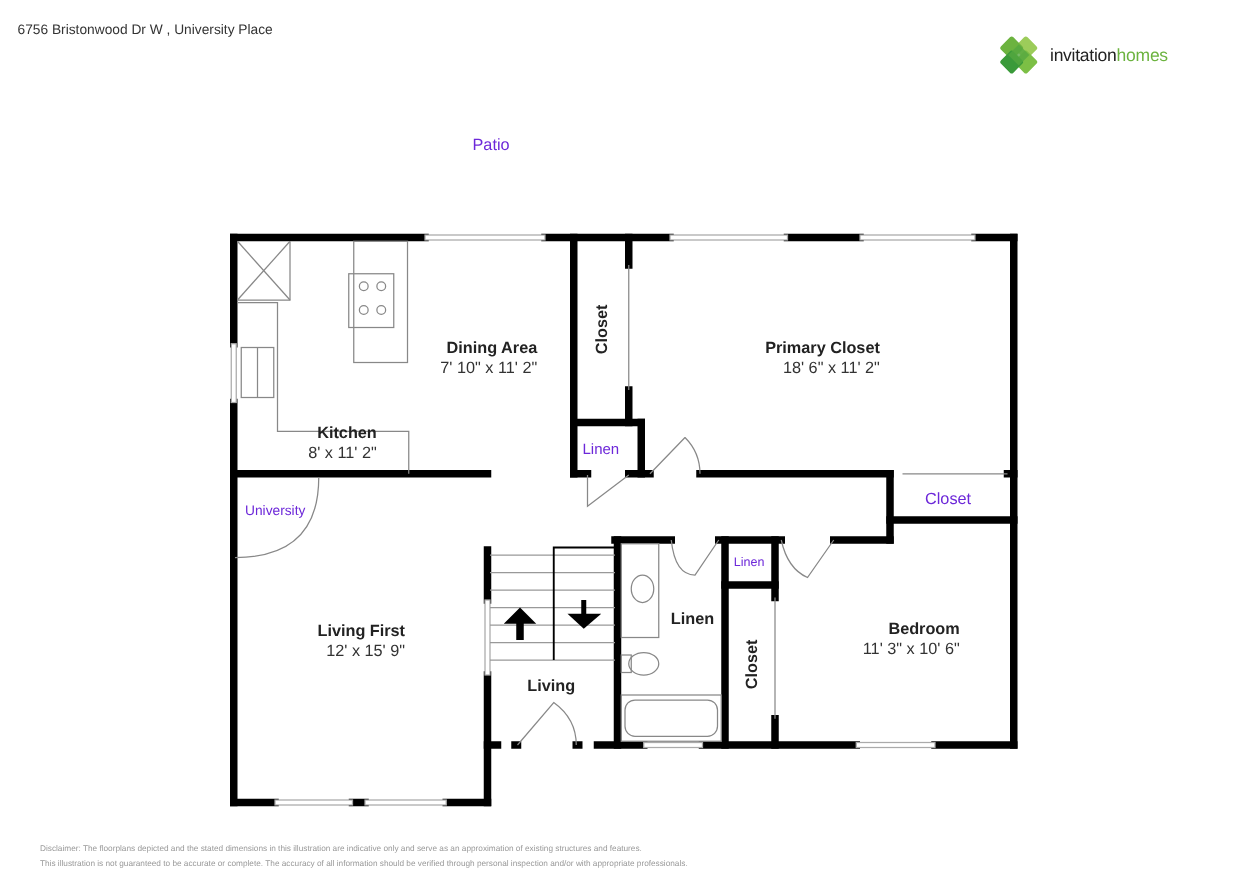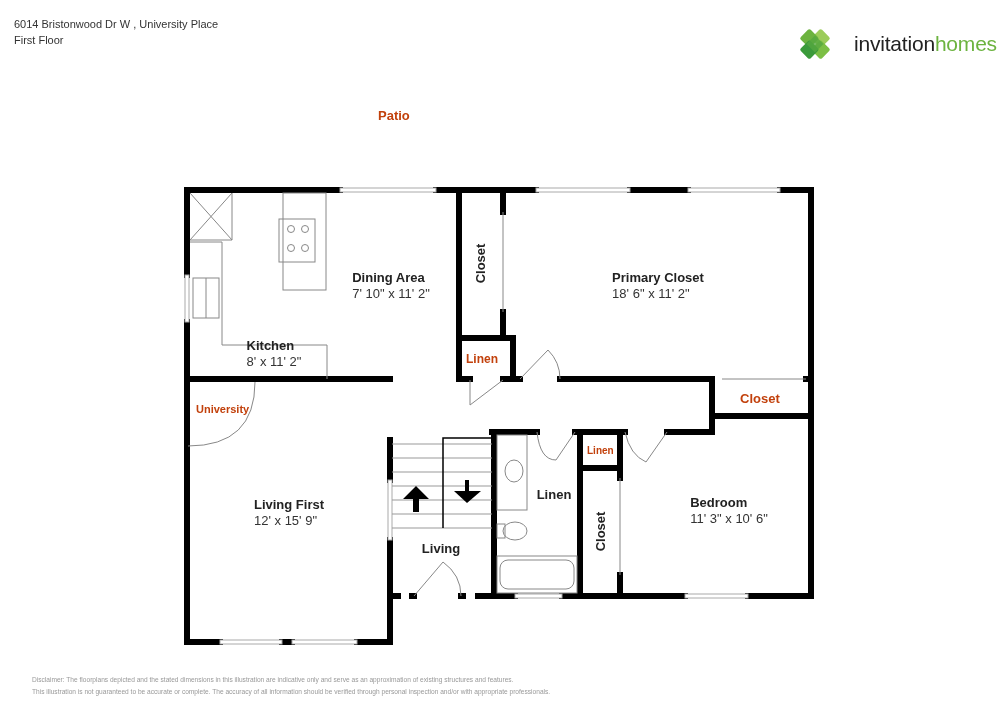--- a/index.html
+++ b/index.html
@@ -1,35 +1,34 @@
 <!DOCTYPE html>
 <html><head>
 <meta charset="utf-8">
 <style>
   html,body{margin:0;padding:0;background:#fff;}
   body{width:1000px;height:707px;position:relative;overflow:hidden;font-family:"Liberation Sans",sans-serif;color:#222;}
   .hdr{position:absolute;left:14px;top:16px;font-size:11px;color:#333;line-height:16px;}
   .logo{position:absolute;left:797px;top:26px;display:flex;align-items:center;}
-  .logo-text{font-size:21px;margin-left:21px;letter-spacing:-0.2px;}
+  .logo-text{font-size:14px;margin-left:7px;letter-spacing:-0.2px;}
   .logo-text .a{color:#222;}
   .logo-text .b{color:#6cb33f;}
   .disc{position:absolute;left:32px;top:674px;font-size:6.6px;color:#999;line-height:12px;}
   svg.plan{position:absolute;left:0;top:0;}
-  .lbl{position:absolute;text-align:left;white-space:nowrap;transform:translateX(-50%);}
+  .lbl{position:absolute;text-align:right;white-space:nowrap;transform:translateX(-50%);}
   .lbl .n{font-weight:bold;font-size:13px;color:#222;display:block;line-height:16px;}
   .lbl .d{font-size:13px;color:#333;display:block;line-height:16px;}
-  .sm{position:absolute;font-weight:bold;font-size:11px;color:#c2410c;white-space:nowrap;}
+  .sm{position:absolute;font-weight:normal;font-size:11px;color:#6d28d9;white-space:nowrap;}
   .vert{position:absolute;font-weight:bold;font-size:13px;color:#222;white-space:nowrap;transform:rotate(-90deg);transform-origin:center;}
 </style>
 </head>
 <body>
 
 <div class="hdr">
-  <div>6014 Bristonwood Dr W , University Place</div>
-  <div>First Floor</div>
+  <div>6756 Bristonwood Dr W , University Place</div>
 </div>
 
 <div class="logo">
   <svg width="36" height="36" viewBox="0 0 36 36">
     <g transform="rotate(45 18 18)">
       <rect x="11" y="3" width="14" height="14" rx="2" fill="#9ccc5a"></rect>
       <rect x="19" y="11" width="14" height="14" rx="2" fill="#7cbf45"></rect>
       <rect x="3" y="11" width="14" height="14" rx="2" fill="#6cb33f"></rect>
       <rect x="11" y="19" width="14" height="14" rx="2" fill="#3a9a3a"></rect>
       <rect x="12" y="12" width="12" height="12" fill="#55a840" opacity="0.8"></rect>

